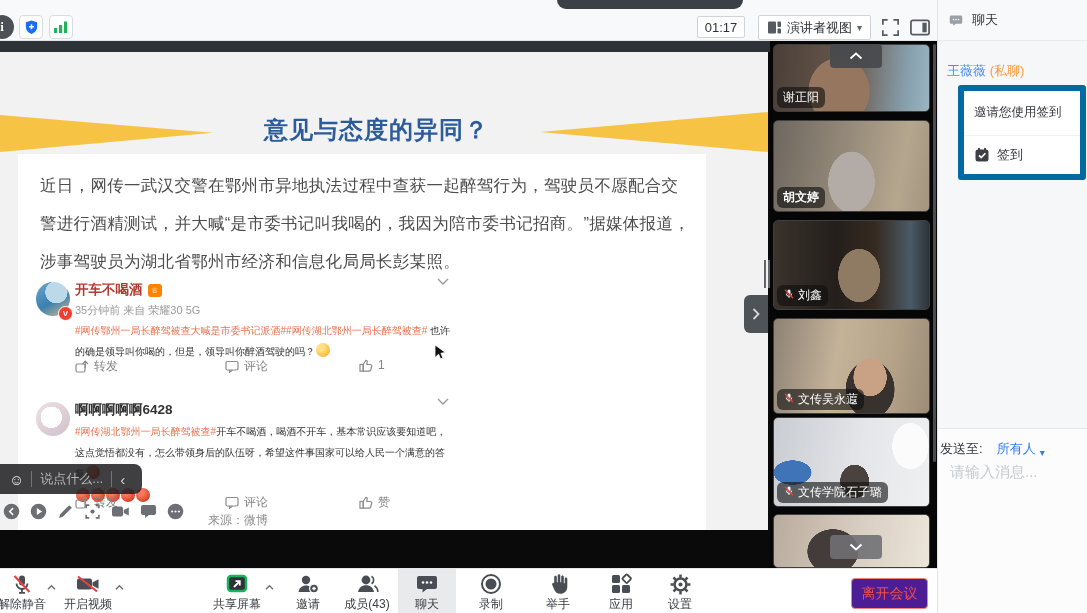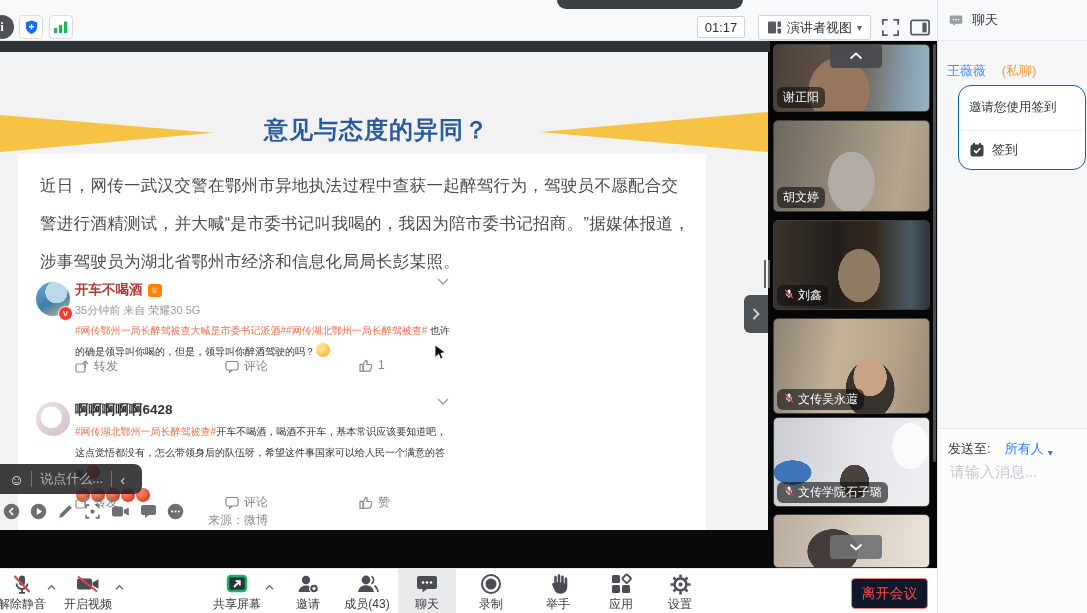--- a/index.html
+++ b/index.html
@@ -23,28 +23,28 @@
   .caret{font-size:10px;color:#61656a;line-height:1;}
   .tb-icon{position:absolute;top:16px;width:24px;height:22px;display:flex;align-items:center;justify-content:center;}
 
   
   .chatpanel{position:absolute;left:937px;top:0;width:150px;height:613px;background:#f6f7f9;
              border-left:1px solid #dfe2e5;box-sizing:border-box;z-index:40;}
   .chat-head{height:41px;border-bottom:1px solid #e8eaed;background:#f8f9fa;display:flex;align-items:center;gap:8px;padding-left:10px;box-sizing:border-box;}
   .chat-head .lbl{font-size:13px;color:#35393e;}
   .sender-row{position:absolute;left:9px;top:62px;font-size:13px;white-space:nowrap;}
   .sender-name{color:#4b8df5;}
-  .sender-tag{color:#ff9b3d;margin-left:12px;}
-  .invite-card{position:absolute;left:20px;top:85px;width:128px;background:#fff;border:1px solid #0369a1;
-               border-radius:13px;box-sizing:border-box;cursor:pointer;}
+  .sender-tag{color:#ff9b3d;margin-left:0;}
+  .invite-card{position:absolute;left:20px;top:85px;width:128px;background:#fff;border:6px solid #0369a1;
+               border-radius:3px;box-sizing:border-box;cursor:pointer;}
   .invite-card .ttl{padding:13px 10px 14px;font-size:12.5px;color:#35393e;}
   .invite-card .div{border-top:1px solid #f0f1f3;}
   .invite-card .act{display:flex;align-items:center;gap:7px;padding:10px;font-size:13px;color:#35393e;}
   .chat-input-zone{position:absolute;left:0;top:428px;width:150px;height:185px;background:#fcfcfd;border-top:1px solid #e6e8eb;box-sizing:border-box;}
-  .sendto{position:absolute;left:10px;top:11px;font-size:13px;color:#35393e;display:flex;align-items:flex-end;}
+  .sendto{position:absolute;left:2px;top:11px;font-size:13px;color:#35393e;display:flex;align-items:flex-end;}
   .sendto .val{color:#2e7bf6;margin-left:14px;}
   .sendto .caret{color:#2e7bf6;margin-left:4px;}
   .msg-input{position:absolute;left:10px;top:33px;width:130px;border:none;outline:none;background:transparent;
              font-size:15px;color:#333;font-family:inherit;}
   .msg-input::placeholder{color:#c6cad0;}
 
   
   .main{position:absolute;left:0;top:41px;width:770px;height:527px;background:#0a0a0b;overflow:hidden;}
   .darkstrip{position:absolute;left:0;top:0;width:100%;height:11px;background:#2d3237;}
   .slide{position:absolute;left:0;top:11px;width:768px;height:478px;background:#f2f2f2;overflow:hidden;}
@@ -93,21 +93,21 @@
 
   
   .vstrip{position:absolute;left:770px;top:41px;width:167px;height:527px;background:#060607;z-index:20;}
   .thumb{position:absolute;left:3px;width:157px;border:1px solid #3f3f42;border-radius:5px;box-sizing:border-box;
          overflow:hidden;cursor:pointer;}
   .t1{top:3px;height:68px;background:
       radial-gradient(ellipse 55px 60px at 42% 70%,#96765f 0 55%,rgba(0,0,0,0) 56%),
       linear-gradient(95deg,#4a3f38,#6b5a4e 50%,#87a0ae 85%,#9ab4c2);}
   .t2{top:79px;height:92px;background:
       radial-gradient(ellipse 42px 55px at 50% 68%,#b3aca6 0 55%,rgba(0,0,0,0) 56%),
-      linear-gradient(100deg,#6e675f,#958a7a 45%,#b5a68e 80%,#a3947f);}
+      linear-gradient(100deg,#6e675f,#958a7a 45%,#b5a68e 80%,#a3947f); font-weight: bold;}
   .t3{top:179px;height:90px;background:
       radial-gradient(ellipse 38px 48px at 55% 62%,#8f7a64 0 55%,rgba(0,0,0,0) 56%),
       linear-gradient(90deg,#3a322b,#241f1c 40%,#35291f 65%,#4a5a66 88%,#2c333a);}
   .t4{top:277px;height:96px;background:
       radial-gradient(ellipse 30px 34px at 62% 62%,#c9a286 0 55%,rgba(0,0,0,0) 56%),
       radial-gradient(ellipse 44px 52px at 62% 75%,#38322f 0 55%,rgba(0,0,0,0) 56%),
       linear-gradient(100deg,#8d8274,#c4b299 40%,#b3a188 75%,#9c8d77);}
   .t5{top:376px;height:90px;background:
       radial-gradient(ellipse 26px 30px at 52% 72%,#4a423e 0 55%,rgba(0,0,0,0) 56%),
       radial-gradient(ellipse 34px 22px at 12% 62%,#3f74b8 0 55%,rgba(0,0,0,0) 56%),
@@ -123,21 +123,21 @@
   .vscroll{position:absolute;right:1px;top:3px;width:3px;height:418px;background:#4a4c4f;border-radius:2px;}
 
   
   .btoolbar{position:absolute;left:0;top:568px;width:937px;height:45px;background:#fff;
             border-top:1px solid #e7e7e9;box-sizing:border-box;z-index:30;}
   .titem{position:absolute;top:3px;width:64px;display:flex;flex-direction:column;align-items:center;cursor:pointer;}
   .titem .ic{height:24px;display:flex;align-items:center;justify-content:center;}
   .titem .lb{font-size:12px;color:#3a3d42;margin-top:0px;white-space:nowrap;}
   .titem.active{top:0;height:44px;padding-top:3px;background:#e9eaec;}
   .tchev{position:absolute;top:11px;width:14px;height:14px;display:flex;align-items:center;justify-content:center;cursor:pointer;}
-  .leave-btn{position:absolute;left:851px;top:578px;width:77px;height:31px;background:#0f172a;border:1px solid #f2837a;
+  .leave-btn{position:absolute;left:851px;top:578px;width:77px;height:31px;background:#4c1d95;border:1px solid #f2837a;
              border-radius:4px;color:#ee4f4a;font-size:14px;display:flex;align-items:center;justify-content:center;
              cursor:pointer;box-sizing:border-box;z-index:45;}
 
   .cursor{position:absolute;left:434px;top:344px;z-index:50;}
 </style>
 </head>
 <body>
 
 <div class="app">
 

